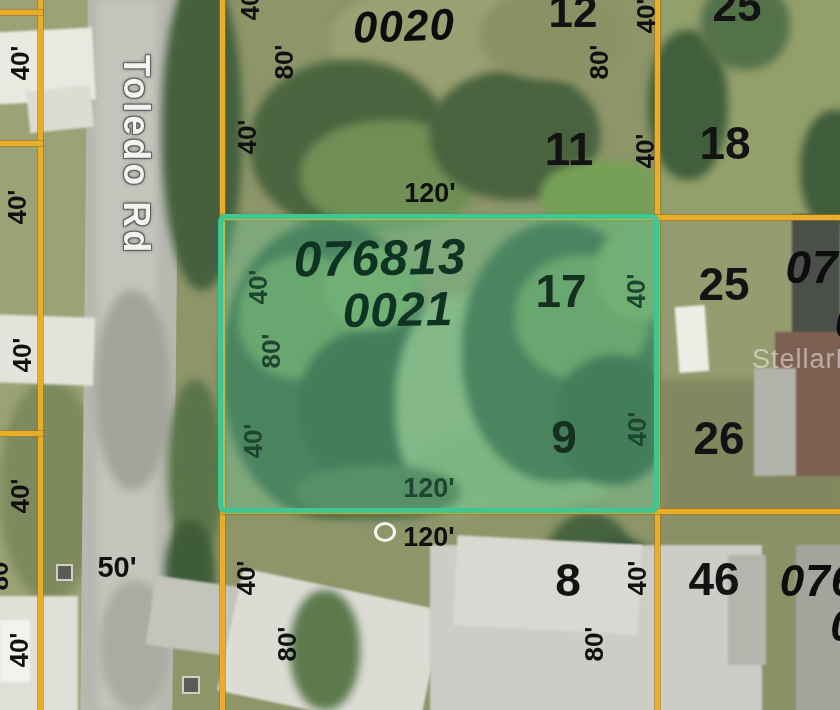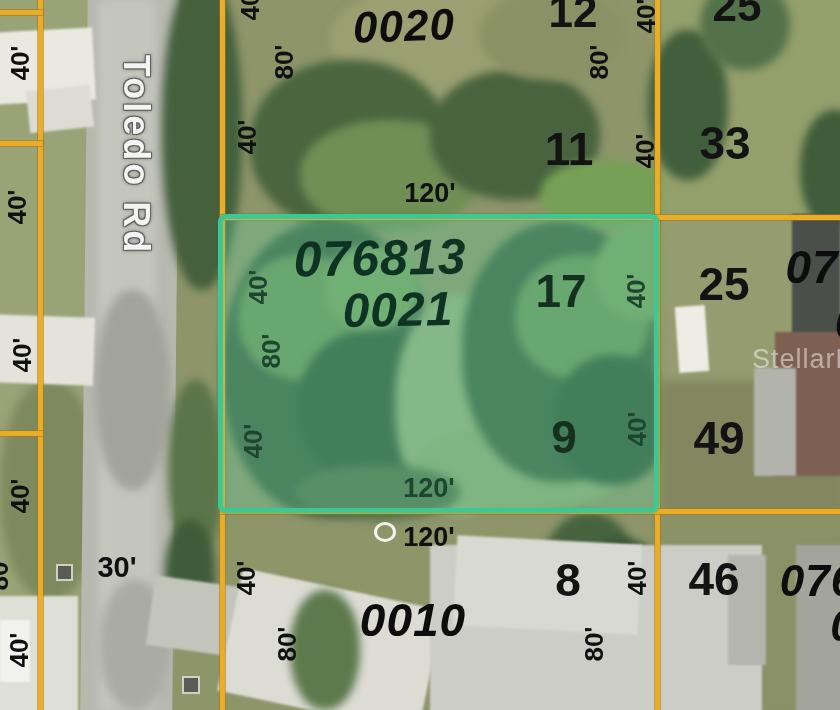--- a/index.html
+++ b/index.html
@@ -138,39 +138,38 @@
       <div class="lbl dim" style="left: 599px; top: 62px; transform: translate(-50%, -50%) rotate(-90deg);">80'</div>
       <div class="lbl dim" style="left: 646px; top: 16px; transform: translate(-50%, -50%) rotate(-90deg);">40'</div>
       <div class="lbl dim" style="left: 645px; top: 151px; transform: translate(-50%, -50%) rotate(-90deg);">40'</div>
       <div class="lbl dim inside" style="left: 258px; top: 287px; transform: translate(-50%, -50%) rotate(-90deg);">40'</div>
       <div class="lbl dim inside" style="left: 271px; top: 351px; transform: translate(-50%, -50%) rotate(-90deg);">80'</div>
       <div class="lbl dim inside" style="left: 253px; top: 441px; transform: translate(-50%, -50%) rotate(-90deg);">40'</div>
       <div class="lbl dim inside" style="left: 636px; top: 291px; transform: translate(-50%, -50%) rotate(-90deg);">40'</div>
       <div class="lbl dim inside" style="left: 637px; top: 429px; transform: translate(-50%, -50%) rotate(-90deg);">40'</div>
       <div class="lbl dim inside" style="left: 429px; top: 488px; font-size: 27px; transform: translate(-50%, -50%) rotate(0deg);">120'</div>
       <div class="lbl dim" style="left: 429px; top: 537px; font-size: 27px; transform: translate(-50%, -50%) rotate(0deg);">120'</div>
-      <div class="lbl dim" style="left: 117px; top: 567px; font-size: 29px; transform: translate(-50%, -50%) rotate(0deg);">30'</div>
+      <div class="lbl dim" style="left: 117px; top: 567px; font-size: 29px; transform: translate(-50%, -50%) rotate(0deg);">50'</div>
       <div class="lbl dim" style="left: 246px; top: 578px; transform: translate(-50%, -50%) rotate(-90deg);">40'</div>
       <div class="lbl dim" style="left: 287px; top: 644px; transform: translate(-50%, -50%) rotate(-90deg);">80'</div>
       <div class="lbl dim" style="left: 594px; top: 644px; transform: translate(-50%, -50%) rotate(-90deg);">80'</div>
       <div class="lbl dim" style="left: 637px; top: 578px; transform: translate(-50%, -50%) rotate(-90deg);">40'</div>
       <div class="lbl lot" style="left: 573px; top: 12px; font-size: 44px; transform: translate(-50%, -50%) rotate(0deg);">12</div>
       <div class="lbl lot" style="left: 737px; top: 6px; font-size: 44px; transform: translate(-50%, -50%) rotate(0deg);">25</div>
       <div class="lbl lot" style="left: 569px; top: 149px; transform: translate(-50%, -50%) rotate(0deg);">11</div>
-      <div class="lbl lot" style="left: 725px; top: 143px; transform: translate(-50%, -50%) rotate(0deg);">33</div>
+      <div class="lbl lot" style="left: 725px; top: 143px; transform: translate(-50%, -50%) rotate(0deg);">18</div>
       <div class="lbl lot inside" style="left: 561px; top: 291px; transform: translate(-50%, -50%) rotate(0deg);">17</div>
       <div class="lbl lot" style="left: 724px; top: 284px; transform: translate(-50%, -50%) rotate(0deg);">25</div>
       <div class="lbl lot inside" style="left: 564px; top: 437px; transform: translate(-50%, -50%) rotate(0deg);">9</div>
-      <div class="lbl lot" style="left: 719px; top: 438px; transform: translate(-50%, -50%) rotate(0deg);">49</div>
+      <div class="lbl lot" style="left: 719px; top: 438px; transform: translate(-50%, -50%) rotate(0deg);">26</div>
       <div class="lbl lot" style="left: 568px; top: 580px; transform: translate(-50%, -50%) rotate(0deg);">8</div>
       <div class="lbl lot" style="left: 714px; top: 579px; transform: translate(-50%, -50%) rotate(0deg);">46</div>
       <div class="lbl pid" style="left: 404px; top: 26px; font-size: 44px; transform: translate(-50%, -50%) rotate(-2deg);">0020</div>
       <div class="lbl pid inside" style="left: 380px; top: 258px; font-size: 50px; transform: translate(-50%, -50%) rotate(-1deg);">076813</div>
       <div class="lbl pid inside" style="left: 398px; top: 310px; font-size: 48px; transform: translate(-50%, -50%) rotate(-1deg);">0021</div>
       <div class="lbl pid" style="left: 812px; top: 267px; font-size: 46px; transform: translate(-50%, -50%) rotate(0deg);">07</div>
       <div class="lbl pid" style="left: 848px; top: 322px; font-size: 46px; transform: translate(-50%, -50%) rotate(0deg);">0</div>
-      <div class="lbl pid" style="left: 413px; top: 620px; font-size: 46px; transform: translate(-50%, -50%) rotate(0deg);">0010</div>
       <div class="lbl pid" style="left: 818px; top: 581px; font-size: 44px; transform: translate(-50%, -50%) rotate(0deg);">076</div>
       <div class="lbl pid" style="left: 843px; top: 626px; font-size: 44px; transform: translate(-50%, -50%) rotate(0deg);">0</div>
     </div>
 
   <div id="watermark">StellarMLS</div>
 </div>
 
 </body></html>

